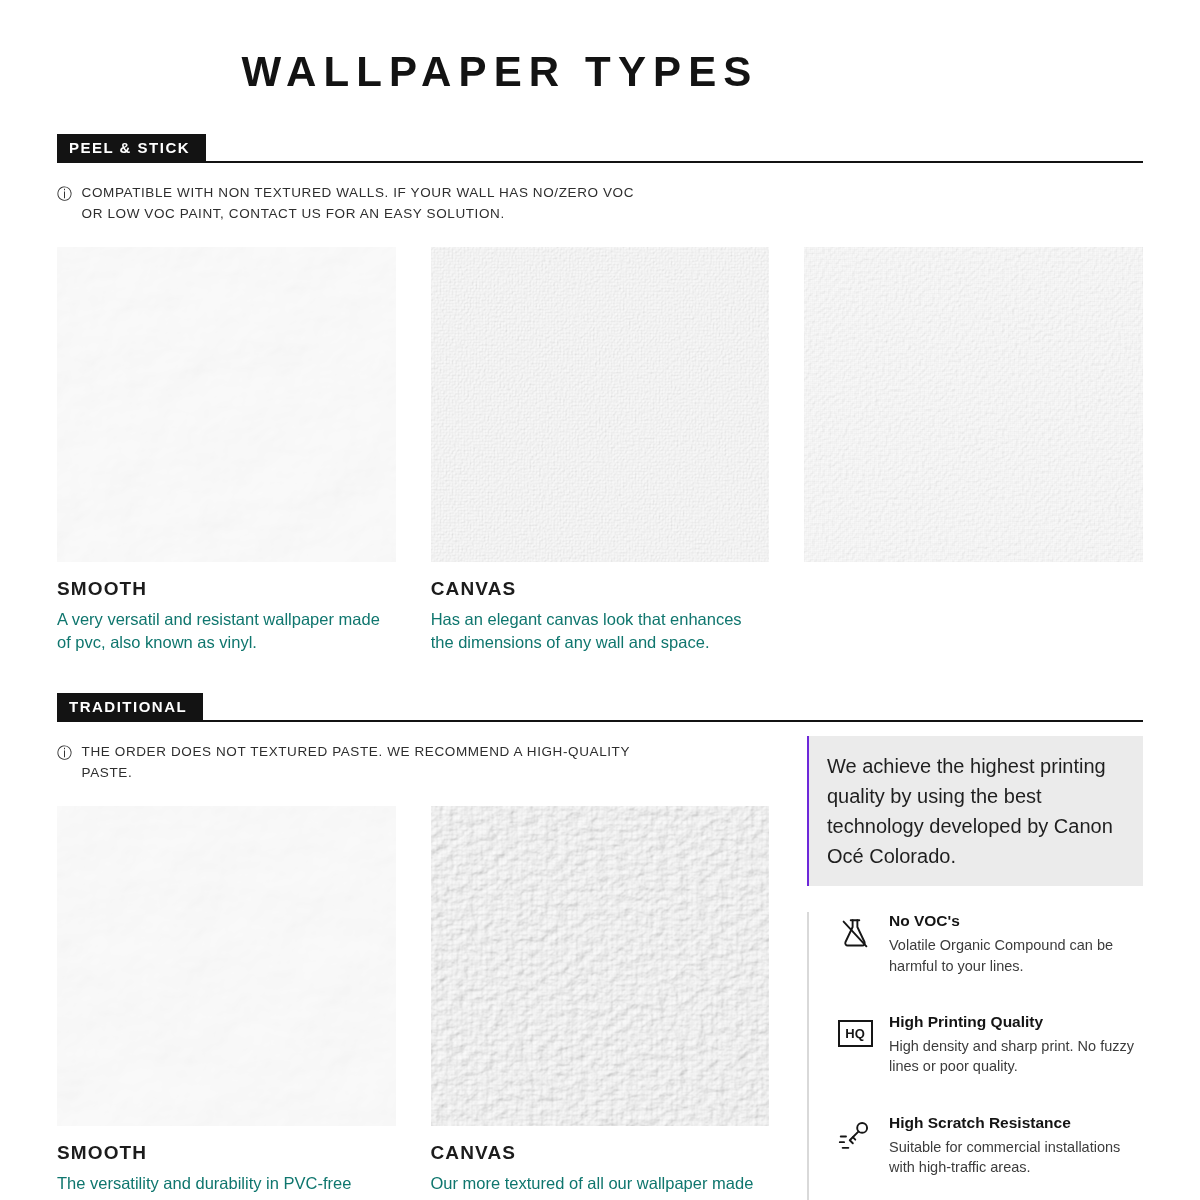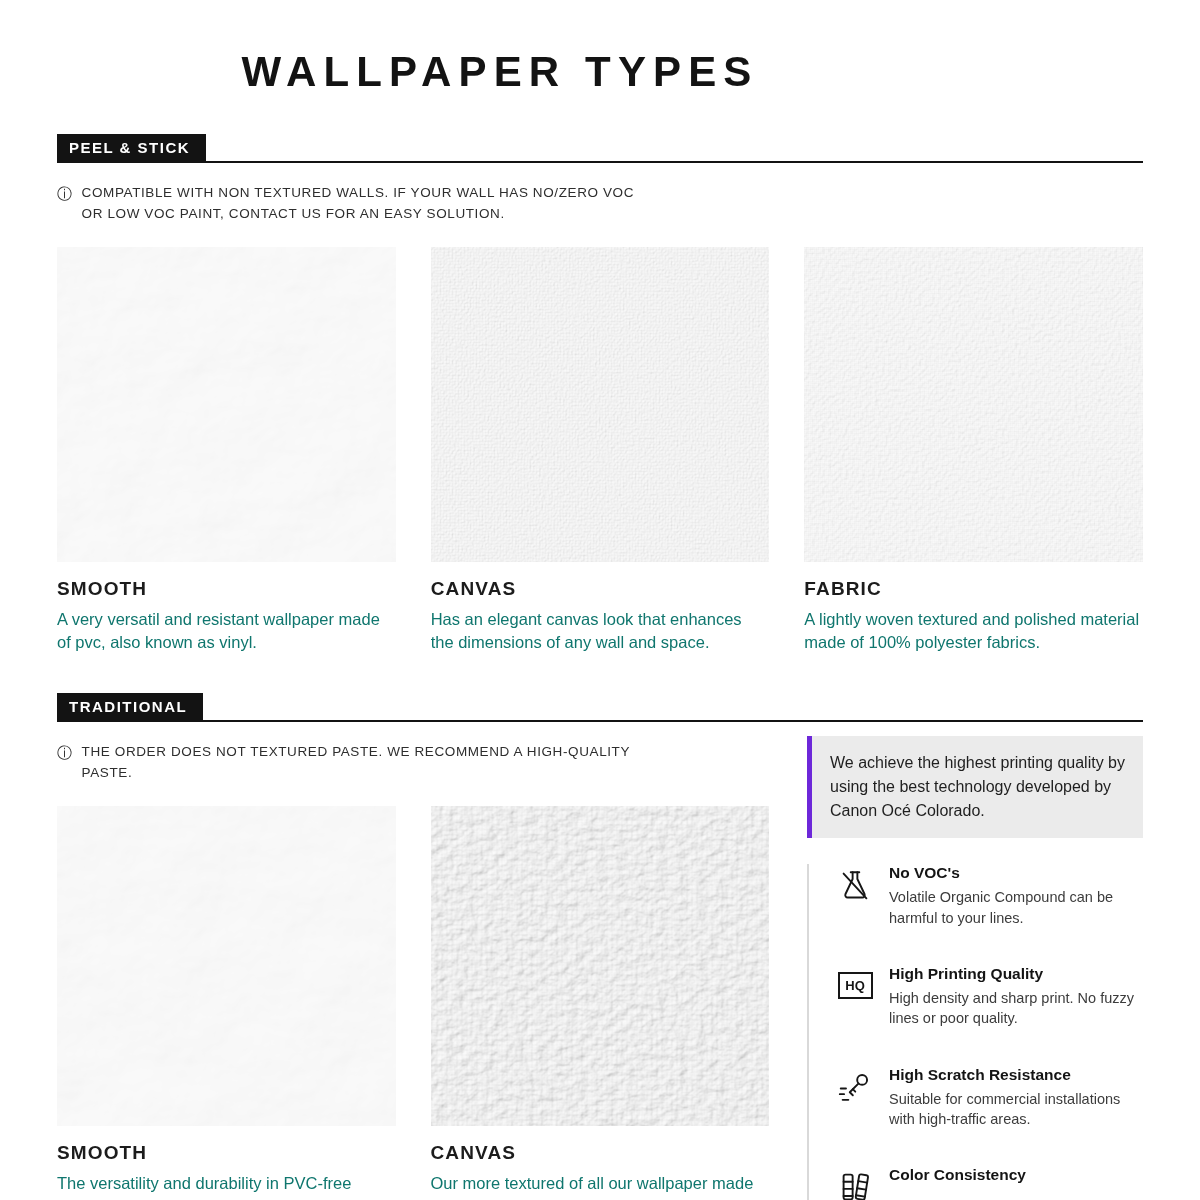--- a/index.html
+++ b/index.html
@@ -40,22 +40,22 @@
     background-image:repeating-linear-gradient(0deg,rgba(0,0,0,.04) 0 2px,transparent 2px 5px),
                      repeating-linear-gradient(90deg,rgba(0,0,0,.04) 0 2px,transparent 2px 5px);}
   .swatch-name{margin-top:16px;font-size:19px;font-weight:700;letter-spacing:.06em;color:#1c1c1c;}
   .swatch-desc{margin:8px 0 0;font-size:16.5px;line-height:1.38;color:#0f766e;max-width:335px;}
 
   
   .bottom-row{display:flex;gap:38px;}
   .bottom-left{flex:0 0 712px;width:712px;}
   .side{flex:1;padding-top:14px;}
 
-  .quote{background:#ebebeb;border-left:5px solid #6d28d9;padding:15px 14px 15px 18px;
-         font-size:16px;line-height:1.5;color:#1f1f1f;}
+  .quote{background:#ebebeb;border-left:2px solid #6d28d9;padding:15px 14px 15px 18px;
+         font-size:20px;line-height:1.5;color:#1f1f1f;}
 
   .features{margin-top:26px;border-left:2px solid #d9d9d9;padding-left:25px;
             display:flex;flex-direction:column;gap:37px;}
   .feature{display:flex;gap:13px;}
   .f-icon{flex:0 0 42px;display:flex;justify-content:center;align-items:flex-start;padding-top:2px;}
   .fic{width:38px;height:38px;stroke:#161616;stroke-width:2;fill:none;stroke-linecap:round;stroke-linejoin:round;}
   .hq-box{display:flex;align-items:center;justify-content:center;width:31px;height:23px;
           border:2.5px solid #161616;border-radius:0;font-size:13px;font-weight:700;color:#161616;margin-top:5px;}
   .f-title{font-size:15.5px;font-weight:700;color:#141414;margin-bottom:5px;}
   .f-desc{font-size:14.5px;line-height:1.4;color:#3c3c3c;max-width:255px;}
@@ -136,24 +136,20 @@
         <p class="swatch-desc">Has an elegant canvas look that enhances the dimensions of any wall and space.</p>
       </figcaption>
     </figure>
 
     <figure>
       <div class="swatch weave-linen">
         <svg class="tex" viewBox="0 0 340 320" preserveAspectRatio="none">
           <rect width="340" height="320" fill="#ffffff" filter="url(#texGrainLinen)" opacity="0.5"></rect>
         </svg>
       </div>
-      <figcaption>
-        <div class="swatch-name">FABRIC</div>
-        <p class="swatch-desc">A lightly woven textured and polished material made of 100% polyester fabrics.</p>
-      </figcaption>
     </figure>
 
   </div>
 
   <div class="section-head second">
     <span class="section-label">TRADITIONAL</span>
   </div>
 
   <div class="bottom-row">
 

